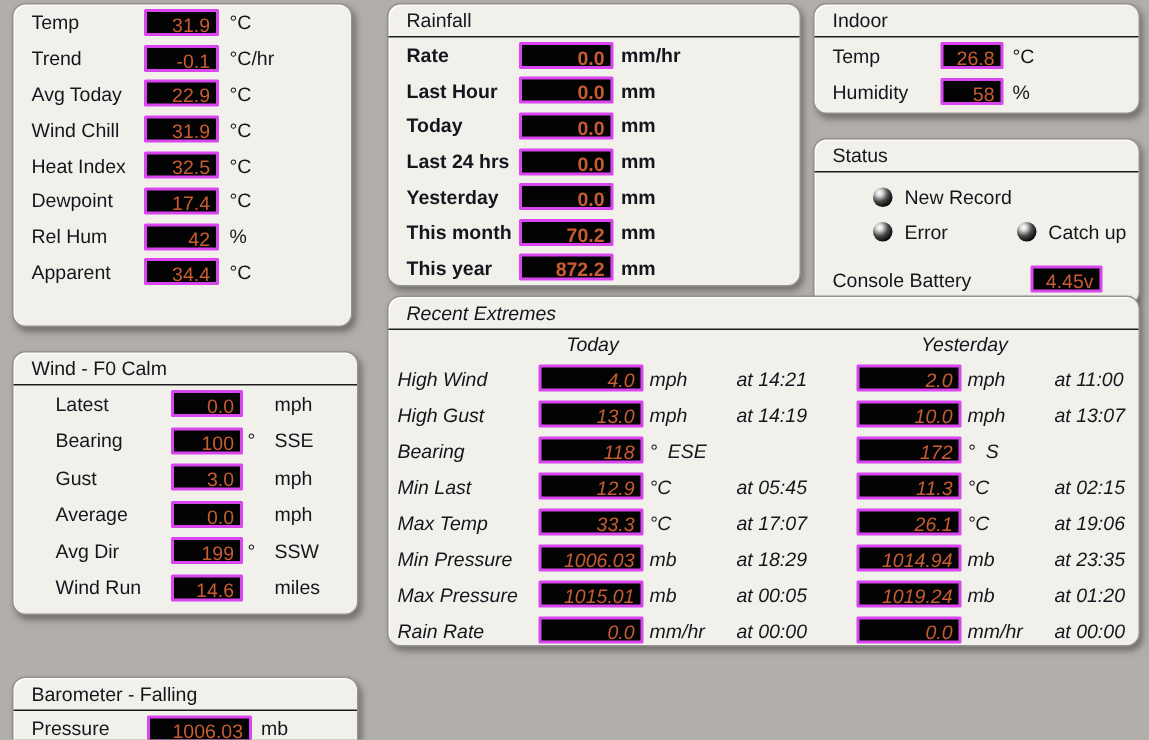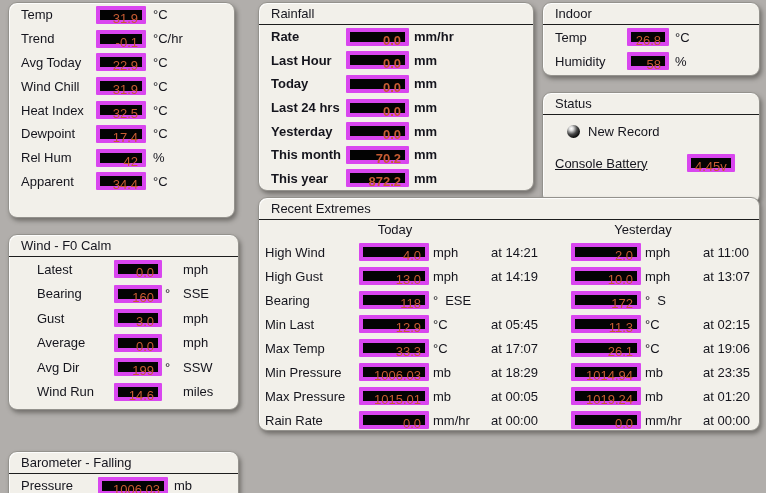--- a/index.html
+++ b/index.html
@@ -19,45 +19,45 @@
   .ptitle{
     height:21px;line-height:21px;padding-left:12px;
     border-bottom:1px solid #1d1d1d;
     white-space:nowrap;
   }
   .row{display:flex;align-items:center;padding-left:12px;white-space:nowrap;}
   .lbl{flex:none;}
   .lcd{
     flex:none;display:inline-block;box-sizing:border-box;
     background:#030303;color:#c75c33;
-    border:4px solid #d946ef;border-radius:1px;
+    border:2px solid #d946ef;border-radius:1px;
     text-align:right;padding:0 4px;height:18px;line-height:17px;
   }
   .unit{margin-left:7px;}
   .deg{display:inline-block;width:16px;text-align:left;padding-left:3px;flex:none;}
   
   #outdoor .row{height:23.8px;} #outdoor .lbl{width:75px;} #outdoor .lcd{width:50px;}
   
   #rainfall .row{height:23.6px;font-weight:bold;} #rainfall .lbl{width:75px;} #rainfall .lcd{width:63px;} #rainfall .unit{margin-left:5px;}
   
   #indoor .row{height:24px;} #indoor .lbl{width:72px;} #indoor .lcd{width:42px;} #indoor .unit{margin-left:6px;}
   
   #wind .row{height:24.5px;margin-left:16px;} #wind .lbl{width:77px;} #wind .lcd{width:48px;} #wind .unit{margin-left:2px;}
   
   #barometer .row{height:23px;} #barometer .lbl{width:77px;} #barometer .lcd{width:70px;} #barometer .unit{margin-left:6px;}
   
   .led{
     display:inline-block;width:13px;height:13px;border-radius:50%;flex:none;
     background:radial-gradient(circle at 33% 28%, #ffffff 0%, #dcdcdc 16%, #4a4a4a 45%, #000 78%);
     margin-right:8px;
   }
-  .ledrow{display:flex;align-items:center;padding-left:24px;height:21px;}
+  .ledrow{display:flex;align-items:center;padding-left:24px;height:21px;margin-left:15px;}
   #status .battrow{display:flex;align-items:center;padding-left:12px;margin-top:12px;}
-  #status .battrow .lbl{width:132px;text-decoration:underline;}
-  #status .lcd{width:48px;text-align:left;}
+  #status .battrow .lbl{width:132px;}
+  #status .lcd{width:48px;text-align:right;}
   
   #extremes .hdr{position:relative;height:20px;}
   #extremes .hdr .colhead{position:absolute;top:2px;}
   #extremes .xrow{display:flex;align-items:center;height:24px;padding-left:6px;white-space:nowrap;}
   #extremes .xrow .lbl{width:94px;}
   #extremes .lcd.xt{width:70px;}
   #extremes .lcd.xy{width:70px;}
   #extremes .ucell{flex:none;width:48px;margin-left:4px;}
   #extremes .ucell .dir{margin-left:7px;}
   #extremes .at{flex:none;width:90px;box-sizing:border-box;padding-left:10px;}
@@ -161,37 +161,43 @@
     <span class="unit">%</span>
   </div>
 </div>
 
 <div class="panel" id="status" style="left:542px;top:92px;width:216px;height:110px;">
   <div class="ptitle">Status</div>
   <div class="ledrow" style="margin-top:6px;">
     <span class="led"></span>
     <span>New Record</span>
   </div>
+  <div class="ledrow" style="margin-top:2px;">
+    <span class="led"></span>
+    <span>Error</span>
+    <span class="led" style="margin-left:46px;"></span>
+    <span>Catch up</span>
+  </div>
   <div class="battrow">
     <span class="lbl">Console Battery</span>
     <span class="lcd">4.45v</span>
   </div>
 </div>
 
 <div class="panel" id="wind" style="left:8px;top:234px;width:229px;height:174px;">
   <div class="ptitle">Wind - F0 Calm</div>
   <div class="row">
     <span class="lbl">Latest</span>
     <span class="lcd">0.0</span>
     <span class="deg"></span>
     <span class="unit">mph</span>
   </div>
   <div class="row">
     <span class="lbl">Bearing</span>
-    <span class="lcd">160</span>
+    <span class="lcd">100</span>
     <span class="deg">°</span>
     <span class="unit">SSE</span>
   </div>
   <div class="row">
     <span class="lbl">Gust</span>
     <span class="lcd">3.0</span>
     <span class="deg"></span>
     <span class="unit">mph</span>
   </div>
   <div class="row">
@@ -221,21 +227,21 @@
     <span class="lcd">1006.03</span>
     <span class="unit">mb</span>
   </div>
   <div class="row">
     <span class="lbl">Trend</span>
     <span class="lcd">-0.68</span>
     <span class="unit">mb/hr</span>
   </div>
 </div>
 
-<div class="panel" id="extremes" style="left:258px;top:197px;width:500px;height:232px;">
+<div class="panel" id="extremes" style="left:258px;top:197px;width:500px;height:232px;font-style:italic;">
   <div class="ptitle">Recent Extremes</div>
   <div class="hdr">
     <span class="colhead" style="left:104px;width:64px;text-align:center;">Today</span>
     <span class="colhead" style="left:342px;width:84px;text-align:center;">Yesterday</span>
   </div>
 
   <div class="xrow">
     <span class="lbl">High Wind</span>
     <span class="lcd xt">4.0</span>
     <span class="ucell"><span>mph</span><span class="dir"></span></span>

